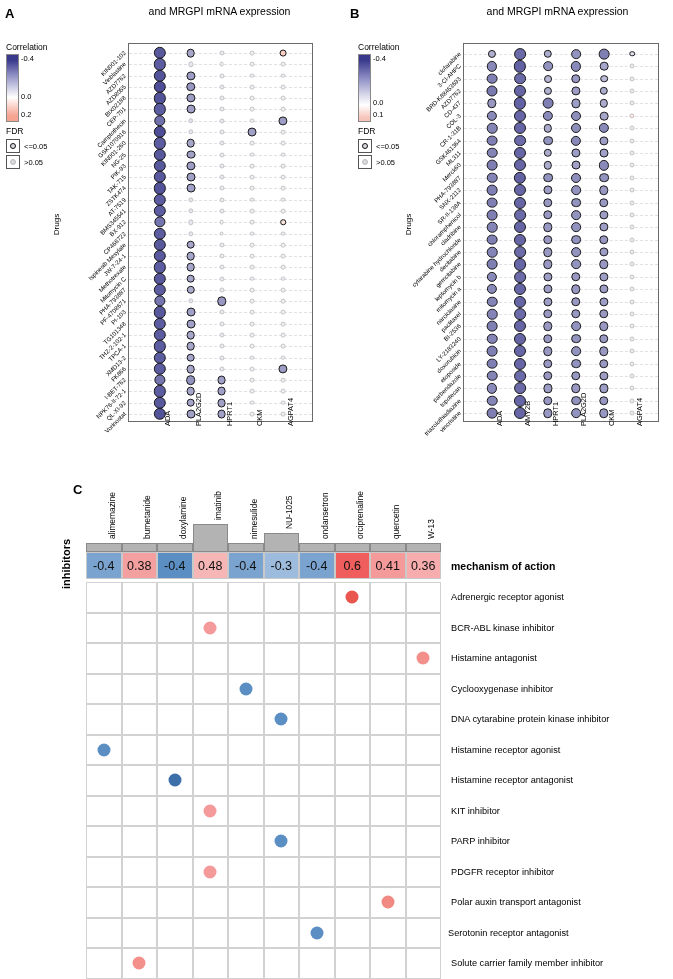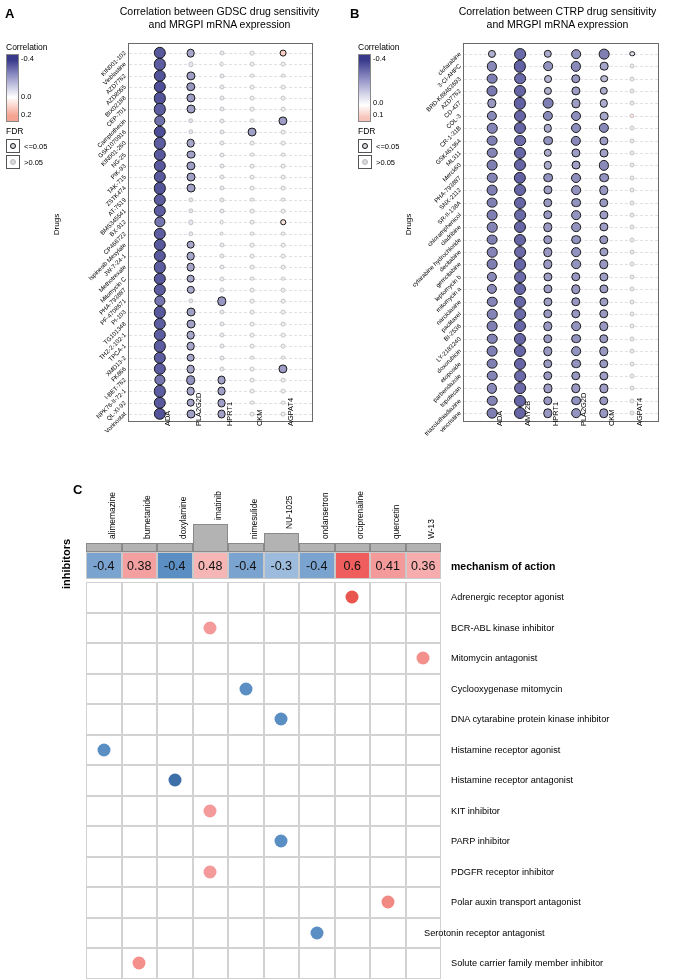--- a/index.html
+++ b/index.html
@@ -144,21 +144,20 @@
     white-space:nowrap;
     transform:translateY(-50%);
   }
 </style>
 </head>
 <body>
 
 <div>
   <div class="panel-letter" style="left:5px; top:6px;">A</div>
   <div class="panel-title" style="left:112px; top:5px; width:215px;">
-    <div>Correlation between GDSC drug sensitivity</div>
     <div>and MRGPI mRNA expression</div>
   </div>
 
   <div class="legend" style="left:6px; top:42px;">
     <div class="legend-title">Correlation</div>
     <div class="grad-wrap">
       <div class="grad-bar" id="a-grad" style="background: linear-gradient(rgb(58, 58, 140) 0%, rgb(58, 58, 140) 8%, rgb(141, 141, 196) 30%, rgb(215, 215, 234) 52%, rgb(255, 255, 255) 64%, rgb(246, 164, 146) 92%, rgb(246, 164, 146) 100%);"></div>
       <div class="grad-lab" style="top:4px;">-0.4</div>
       <div class="grad-lab" style="top:42px;">0.0</div>
       <div class="grad-lab" style="top:60px;">0.2</div>
@@ -496,21 +495,20 @@
       </div>
       <div style="position: absolute; left: 282.167px; top: 426px; width: 0px; height: 0px;">
         <span style="position: absolute; white-space: nowrap; font-size: 7.4px; transform: rotate(-90deg); transform-origin: 0px 0px; left: 4px; top: 0px;">AGPAT4</span>
       </div>
     </div>
 </div>
 
 <div>
   <div class="panel-letter" style="left:350px; top:6px;">B</div>
   <div class="panel-title" style="left:450px; top:5px; width:215px;">
-    <div>Correlation between CTRP drug sensitivity</div>
     <div>and MRGPI mRNA expression</div>
   </div>
 
   <div class="legend" style="left:358px; top:42px;">
     <div class="legend-title">Correlation</div>
     <div class="grad-wrap">
       <div class="grad-bar" id="b-grad" style="background: linear-gradient(rgb(58, 58, 140) 0%, rgb(58, 58, 140) 8%, rgb(141, 141, 196) 35%, rgb(215, 215, 234) 60%, rgb(255, 255, 255) 76%, rgb(246, 196, 186) 95%, rgb(246, 196, 186) 100%);"></div>
       <div class="grad-lab" style="top:4px;">-0.4</div>
       <div class="grad-lab" style="top:48px;">0.0</div>
       <div class="grad-lab" style="top:60px;">0.1</div>
@@ -1039,25 +1037,25 @@
       <div class="c-dot" style="left: 210.25px; top: 340.75px; background: rgb(244, 154, 154);"></div>
       <div class="c-dot" style="left: 281.25px; top: 371.25px; background: rgb(91, 143, 196);"></div>
       <div class="c-dot" style="left: 210.25px; top: 401.75px; background: rgb(244, 154, 154);"></div>
       <div class="c-dot" style="left: 387.75px; top: 432.25px; background: rgb(240, 138, 130);"></div>
       <div class="c-dot" style="left: 316.75px; top: 462.75px; background: rgb(91, 143, 196);"></div>
       <div class="c-dot" style="left: 139.25px; top: 493.25px; background: rgb(244, 144, 140);"></div>
     </div>
   <div id="c-rowlabs">
       <div class="c-rowlab" style="left: 451px; top: 127.25px;">Adrenergic receptor agonist</div>
       <div class="c-rowlab" style="left: 451px; top: 157.75px;">BCR-ABL kinase inhibitor</div>
-      <div class="c-rowlab" style="left: 451px; top: 188.25px;">Mitomycin antagonist</div>
-      <div class="c-rowlab" style="left: 451px; top: 218.75px;">Cyclooxygenase mitomycin</div>
+      <div class="c-rowlab" style="left: 451px; top: 188.25px;">Histamine antagonist</div>
+      <div class="c-rowlab" style="left: 451px; top: 218.75px;">Cyclooxygenase inhibitor</div>
       <div class="c-rowlab" style="left: 451px; top: 249.25px;">DNA cytarabine protein kinase inhibitor</div>
       <div class="c-rowlab" style="left: 451px; top: 279.75px;">Histamine receptor agonist</div>
       <div class="c-rowlab" style="left: 451px; top: 310.25px;">Histamine receptor antagonist</div>
       <div class="c-rowlab" style="left: 451px; top: 340.75px;">KIT inhibitor</div>
       <div class="c-rowlab" style="left: 451px; top: 371.25px;">PARP inhibitor</div>
       <div class="c-rowlab" style="left: 451px; top: 401.75px;">PDGFR receptor inhibitor</div>
       <div class="c-rowlab" style="left: 451px; top: 432.25px;">Polar auxin transport antagonist</div>
-      <div class="c-rowlab" style="left: 424px; top: 462.75px;">Serotonin receptor antagonist</div>
+      <div class="c-rowlab" style="left: 448px; top: 462.75px;">Serotonin receptor antagonist</div>
       <div class="c-rowlab" style="left: 451px; top: 493.25px;">Solute carrier family member inhibitor</div>
     </div>
 </div>
 
 </body></html>

